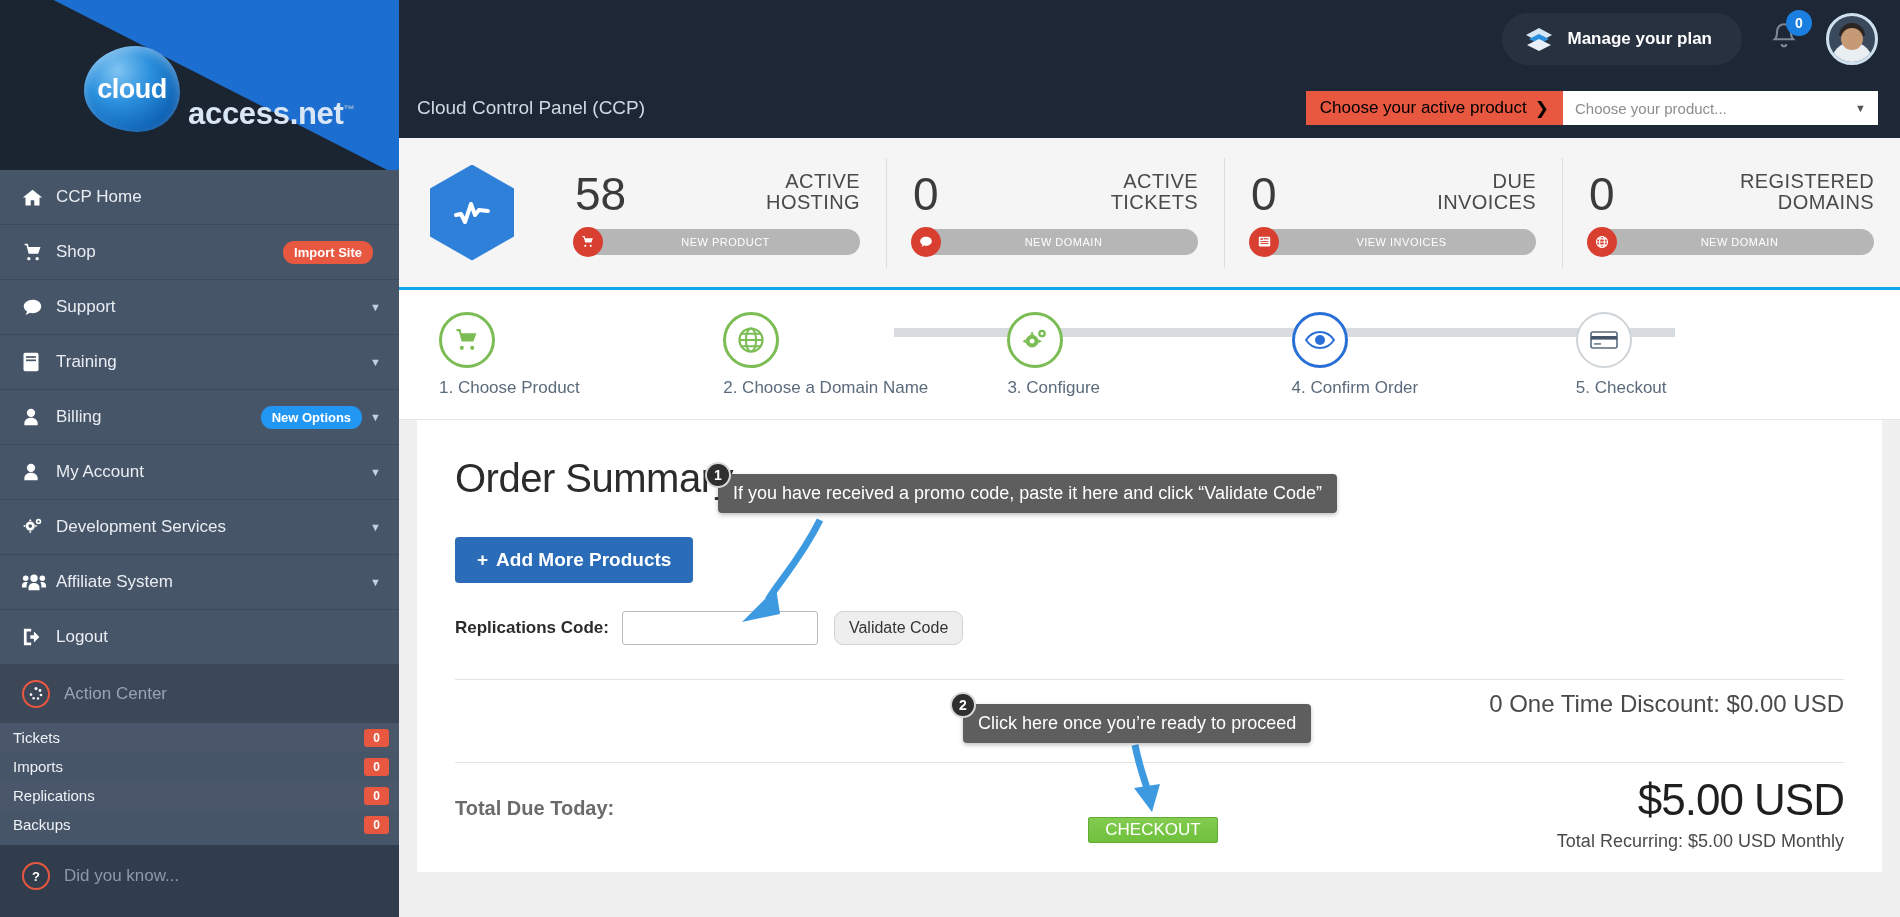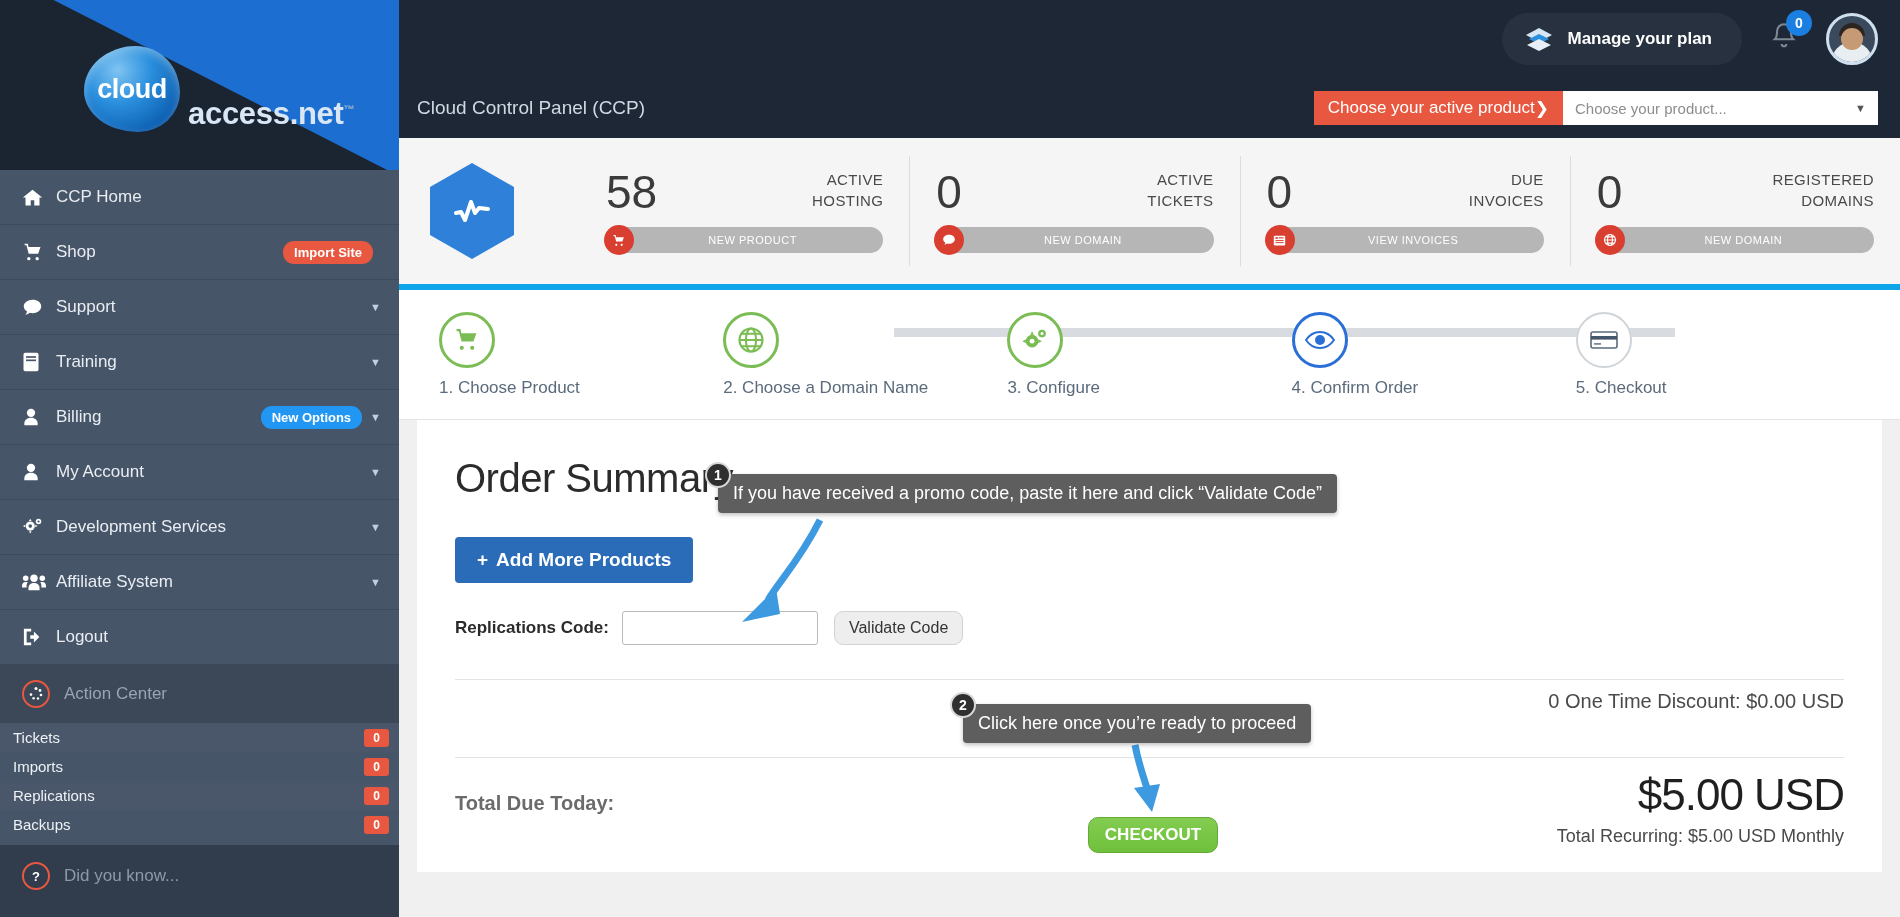--- a/index.html
+++ b/index.html
@@ -99,42 +99,42 @@
     width: 22px; height: 22px; border-radius: 50%; background: #c59a74; }
   .avatar .hair { position: absolute; left: 50%; top: 16%; transform: translateX(-50%);
     width: 26px; height: 13px; border-radius: 13px 13px 0 0; background: #2c2420; }
   .avatar .body { position: absolute; left: 50%; bottom: -4px; transform: translateX(-50%);
     width: 42px; height: 24px; border-radius: 21px 21px 0 0; background: #e9eef3; }
 
   .titlebar { height: 60px; background: #1e2735; display: flex; align-items: center; padding: 0 22px 0 18px; }
   .titlebar .tt { color: #cfd8e3; font-size: 19px; }
   .prodsel { margin-left: auto; display: flex; align-items: center; }
   .prodsel .label {
-    background: #e8573f; color: #ffffff; font-size: 17px; height: 34px;
-    display: flex; align-items: center; padding: 0 14px; cursor: pointer; white-space: nowrap;
+    background: #e8573f; color: #000000; font-size: 17px; height: 34px;
+    display: flex; align-items: center; padding: 0 14px; gap: 8px; cursor: pointer; white-space: nowrap;
   }
   .prodsel .select {
     width: 315px; height: 34px; background: #fff; display: flex; align-items: center;
     padding: 0 12px; color: #8d8d8d; font-size: 15px; cursor: pointer;
   }
   .prodsel .select .car { margin-left: auto; color: #555; font-size: 11px; }
 
-  .statsbar { height: 152px; background: #f5f5f5; display: flex; align-items: center; padding-left: 24px; border-bottom: 6px solid #0ea5e9; gap: 31px; }
+  .statsbar { height: 152px; background: #f5f5f5; display: flex; align-items: center; padding-left: 24px; border-bottom: 3px solid #0ea5e9; }
   .hexwrap { width: 98px; height: 110px; flex: 0 0 98px; display: flex; align-items: center; justify-content: center; margin-right: 28px; }
   .hex {
     width: 84px; height: 96px; background: #2f80d8;
     clip-path: polygon(50% 0%, 100% 25%, 100% 75%, 50% 100%, 0% 75%, 0% 25%);
     display: flex; align-items: center; justify-content: center;
   }
   .stats { display: flex; flex: 1; height: 110px; }
   .stat { flex: 1; padding: 0 26px; display: flex; flex-direction: column; justify-content: center; border-right: 1px solid #dcdcdc; position: relative; }
   .stat:last-child { border-right: none; }
   .stat .row1 { display: flex; align-items: flex-start; justify-content: space-between; }
   .stat .num { font-size: 46px; color: #3b3b3b; font-weight: 300; line-height: 46px; }
-  .stat .cap { text-align: right; font-size: 15px; color: #4a4a4a; letter-spacing: .4px; line-height: 21px; }
+  .stat .cap { text-align: right; font-size: 20px; color: #4a4a4a; letter-spacing: .4px; line-height: 21px; }
   .stat .btn {
     margin-top: 12px; height: 26px; background: #b6b6b6; border-radius: 13px;
     display: flex; align-items: center; position: relative; cursor: pointer;
   }
   .stat .btn .circ {
     width: 30px; height: 30px; border-radius: 50%; background: #d93f31; position: absolute; left: -2px; top: -2px;
     display: flex; align-items: center; justify-content: center; color: #fff; font-size: 14px;
   }
   .stat .btn .txt { flex: 1; text-align: center; color: #fff; font-size: 11px; letter-spacing: .5px; padding-left: 16px; }
 
@@ -160,31 +160,30 @@
   }
   .promo-row { margin-top: 28px; display: flex; align-items: center; gap: 0; }
   .promo-row .plabel { font-size: 17px; font-weight: bold; color: #2b2b2b; margin-right: 13px; }
   .promo-input { width: 196px; height: 34px; border: 1px solid #b9b9b9; border-radius: 3px; background: #fff; }
   .validate-btn {
     margin-left: 16px; height: 34px; padding: 0 14px; background: #eeeeee;
     border: 1px solid #d3d3d3; border-radius: 9px; color: #333; font-size: 16px; cursor: pointer;
     font-family: "Liberation Sans", sans-serif;
   }
   .divider { border-top: 1px solid #e3e3e3; margin-top: 34px; }
-  .disc { text-align: right; font-size: 20px; color: #4a4a4a; margin-top: 10px; padding-bottom: 10px; }
+  .disc { text-align: right; font-size: 24px; color: #4a4a4a; margin-top: 10px; padding-bottom: 10px; }
   .totalrow { display: flex; align-items: baseline; justify-content: space-between; gap: 14px; margin-top: 12px; }
   .totalrow .tl { font-size: 20px; font-weight: bold; color: #6b6b6b; }
   .totalrow .tv { font-size: 44px; color: #1f1f1f; font-weight: 300; letter-spacing: -1px; }
   .recurring { text-align: right; font-size: 18px; color: #4a4a4a; margin-top: 6px; }
   .checkout-btn {
-    position: absolute; left: 1088px; top: 817px; width: 130px; height: 36px;
+    position: absolute; left: 1088px; top: 817px; width: 130px; height: 26px;
     background: linear-gradient(180deg, #83cc50 0%, #6fc03c 100%); border: 1px solid #62ab35;
-    border-radius: 10px; color: #fff; font-size: 17px; cursor: pointer;
+    border-radius: 2px; color: #fff; font-size: 17px; cursor: pointer;
     font-family: "Liberation Sans", sans-serif;
-    font-weight: bold;
   }
 
   
   .tooltip {
     position: absolute; background: #5e5e5e; color: #fff; font-size: 18px;
     padding: 9px 15px; border-radius: 4px; white-space: nowrap; z-index: 40;
     box-shadow: 0 2px 4px rgba(0,0,0,.25);
   }
   .tipnum {
     position: absolute; width: 26px; height: 26px; border-radius: 50%;

